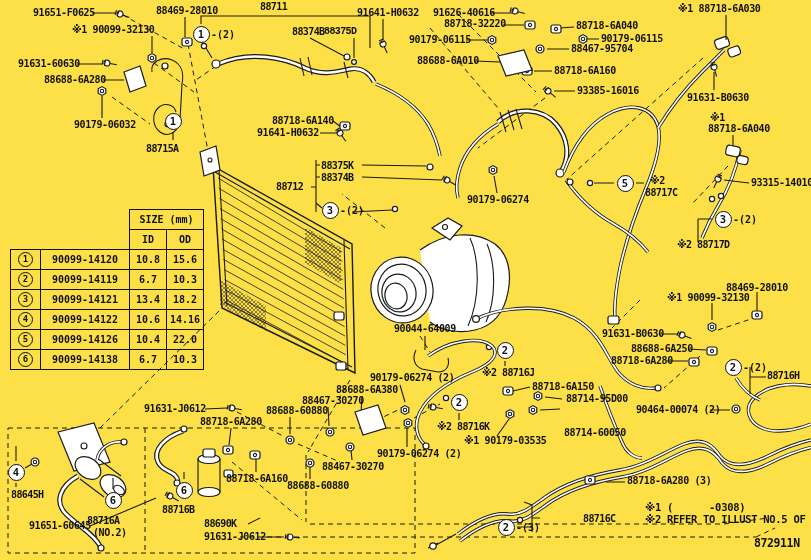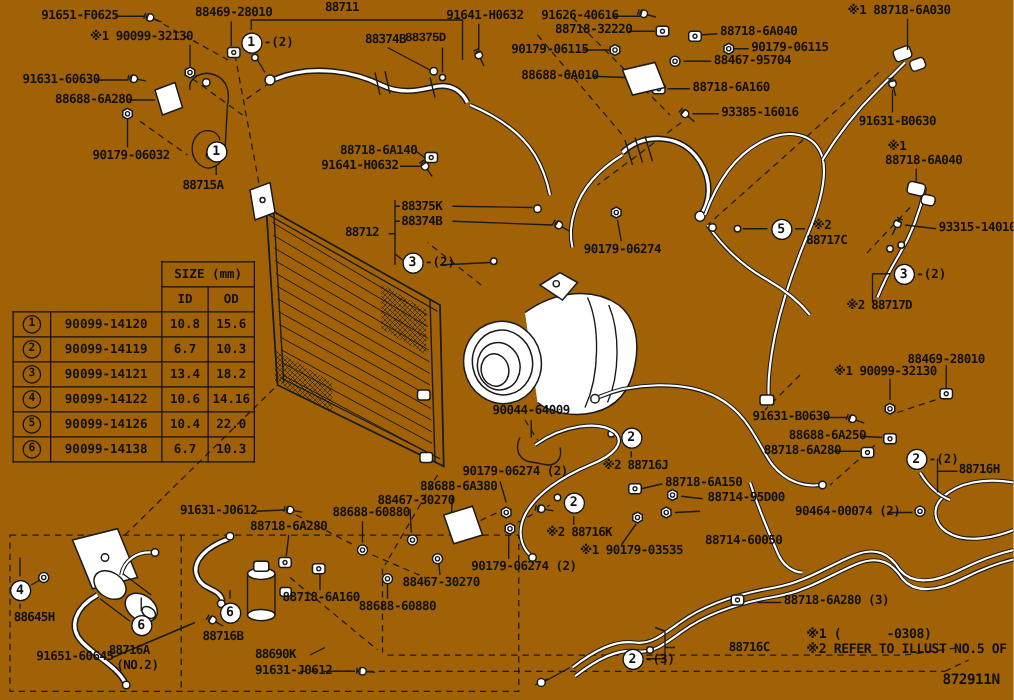--- a/index.html
+++ b/index.html
@@ -1,16 +1,16 @@
 <!DOCTYPE html>
 <html><head>
 <meta charset="utf-8">
 <style>
   html,body{margin:0;padding:0;background:#fff;}
-  .stage{position:relative;width:811px;height:560px;background:#a16207;overflow:hidden;
+  .stage{position:relative;width:811px;height:560px;background:#fde047;overflow:hidden;
          font-family:"DejaVu Sans Mono","DejaVu Sans",monospace;}
   svg.art{position:absolute;left:0;top:0;}
   .ln{stroke:#1a1a1a;stroke-width:1.1;fill:none;}
   .ln2{stroke:#1a1a1a;stroke-width:1.4;fill:none;}
   .dsh{stroke:#1a1a1a;stroke-width:1;fill:none;stroke-dasharray:5 4;}
   .tube{stroke:#1a1a1a;stroke-width:5;fill:none;}
   .tube-i{stroke:#fff;stroke-width:2.6;fill:none;}
   .pipe{stroke:#1a1a1a;stroke-width:3.4;fill:none;}
   .pipe-i{stroke:#fff;stroke-width:1.7;fill:none;}
   .otl{stroke:#1a1a1a;stroke-width:1.2;fill:#fff;}

